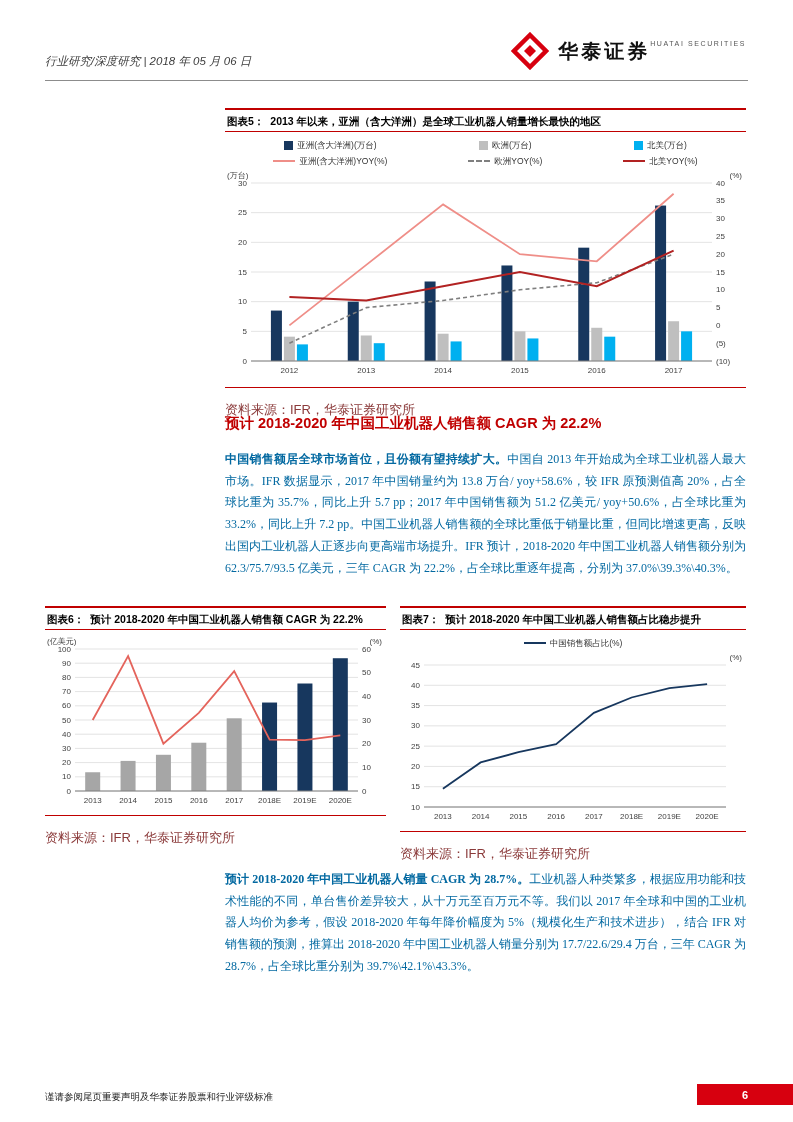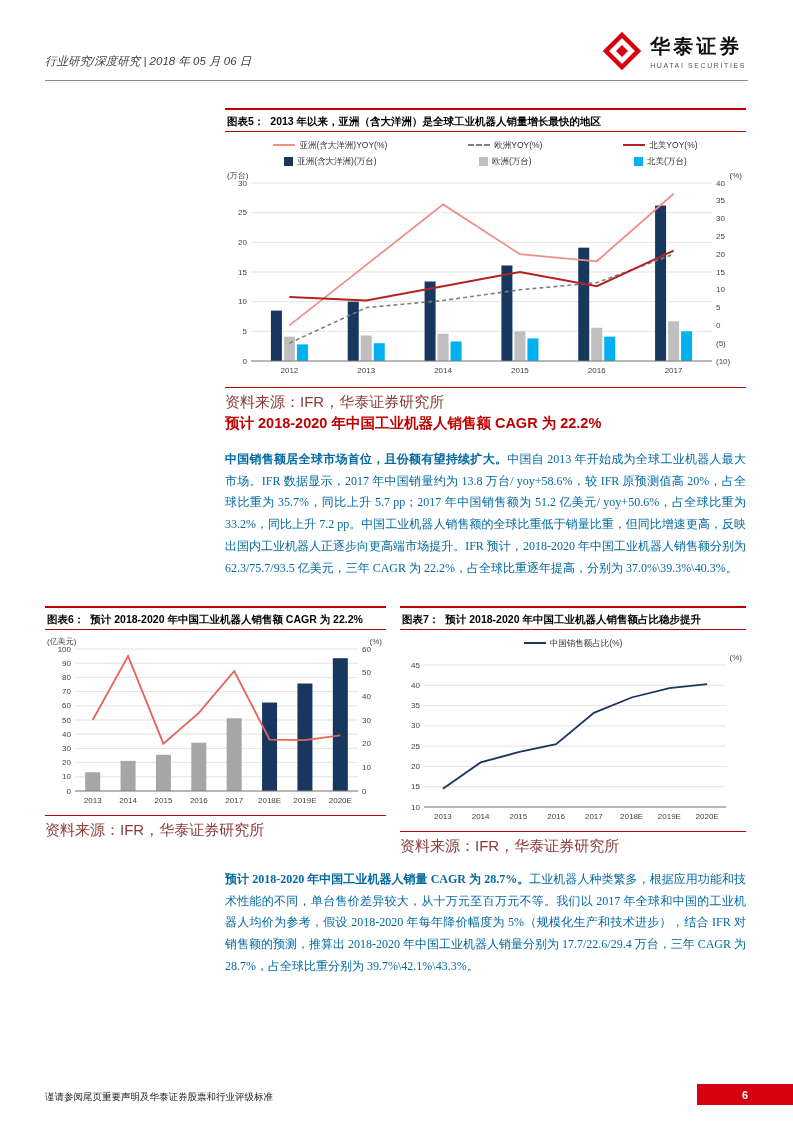--- a/index.html
+++ b/index.html
@@ -5,38 +5,38 @@
   *{margin:0;padding:0;box-sizing:border-box}
   html,body{background:#fff}
   .page{position:relative;width:793px;height:1122px;background:#fff;margin:0 auto;
         font-family:"Liberation Serif",serif;overflow:hidden;color:#000}
 
   
   .hdr-left{position:absolute;left:45px;top:54px;font-size:11.5px;font-style:italic;color:#3d3d3d;
             font-family:"Liberation Sans",sans-serif}
   .hdr-rule{position:absolute;left:45px;right:45px;top:80px;border-top:1px solid #8c8c8c}
   .logo{position:absolute;right:47px;top:32px;display:flex;align-items:center;gap:9px}
-  .logo-txt{display:flex;flex-direction:column;align-items:flex-start}
+  .logo-txt{display:flex;flex-direction:row;align-items:flex-start}
   .brand-cn{font-size:20px;font-weight:bold;letter-spacing:3px;color:#111;
             font-family:"Liberation Sans",sans-serif}
   .brand-en{font-size:7px;letter-spacing:1.6px;color:#555;margin-top:2px;
             font-family:"Liberation Sans",sans-serif}
 
   
   .figure{position:absolute;font-family:"Liberation Sans",sans-serif}
   .fig-caption{border-top:2px solid #c00000;border-bottom:1px solid #c00000;
                padding:4px 2px 3px;font-size:10.5px;font-weight:bold;line-height:14px}
   .fig-caption .cap-text{margin-left:6px}
   .fig-body{border-bottom:1px solid #c00000;padding:5px 0 2px}
   .legend-row{display:flex;justify-content:space-around;align-items:center;
               font-size:8.5px;color:#333;padding:2px 8px;line-height:12px}
   .legend-item{display:inline-flex;align-items:center;white-space:nowrap}
   .sw-bar{display:inline-block;width:9px;height:9px;margin-right:4px}
   .sw-line{display:inline-block;width:22px;height:0;border-top:2px solid #000;margin-right:4px}
-  .fig-source{margin-top:5px;font-size:15px;color:#8b3a3a}
+  .fig-source{margin-top:13px;font-size:13px;color:#8b3a3a}
   svg text{font-family:"Liberation Sans",sans-serif;font-size:8px;fill:#3f3f3f}
 
   
   .sec-heading{position:absolute;left:225px;width:521px;top:414px;
                font-family:"Liberation Sans",sans-serif;font-weight:bold;
                font-size:14.5px;color:#c00000}
   .para{position:absolute;left:225px;width:521px;font-size:12px;line-height:21.7px;
         text-align:justify;color:#0369a1}
   .para .lead{font-weight:bold}
   .para1{top:449px}
@@ -72,44 +72,44 @@
   <div class="hdr-rule"></div>
 
   <div class="figure" style="left:225px;top:108px;width:521px">
     <div class="fig-caption">
       <span>图表5：</span><span class="cap-text">2013 年以来，亚洲（含大洋洲）是全球工业机器人销量增长最快的地区</span>
     </div>
     <div class="fig-body">
       <div class="legend" id="legend-chart5">
           <div class="legend-row">
             <span class="legend-item">
+              <span class="sw-bar" style="background: rgb(23, 55, 94);"></span>
+              <span class="legend-label">亚洲(含大洋洲)(万台)</span>
+            </span>
+            <span class="legend-item">
+              <span class="sw-bar" style="background: rgb(191, 191, 191);"></span>
+              <span class="legend-label">欧洲(万台)</span>
+            </span>
+            <span class="legend-item">
+              <span class="sw-bar" style="background: rgb(0, 176, 240);"></span>
+              <span class="legend-label">北美(万台)</span>
+            </span>
+          </div>
+          <div class="legend-row">
+            <span class="legend-item">
               <span class="sw-line" style="border-top-color: rgb(239, 142, 136);"></span>
               <span class="legend-label">亚洲(含大洋洲)YOY(%)</span>
             </span>
             <span class="legend-item">
               <span class="sw-line" style="border-top-color: rgb(127, 127, 127); border-top-style: dashed;"></span>
               <span class="legend-label">欧洲YOY(%)</span>
             </span>
             <span class="legend-item">
               <span class="sw-line" style="border-top-color: rgb(178, 34, 34);"></span>
               <span class="legend-label">北美YOY(%)</span>
-            </span>
-          </div>
-          <div class="legend-row">
-            <span class="legend-item">
-              <span class="sw-bar" style="background: rgb(23, 55, 94);"></span>
-              <span class="legend-label">亚洲(含大洋洲)(万台)</span>
-            </span>
-            <span class="legend-item">
-              <span class="sw-bar" style="background: rgb(191, 191, 191);"></span>
-              <span class="legend-label">欧洲(万台)</span>
-            </span>
-            <span class="legend-item">
-              <span class="sw-bar" style="background: rgb(0, 176, 240);"></span>
-              <span class="legend-label">北美(万台)</span>
             </span>
           </div>
         </div>
       <svg id="chart5" width="519" height="212">
           <line x1="26" y1="192" x2="487" y2="192" stroke="#dcdcdc" stroke-width="0.8"></line>
           <line x1="26" y1="162.33333333333334" x2="487" y2="162.33333333333334" stroke="#dcdcdc" stroke-width="0.8"></line>
           <line x1="26" y1="132.66666666666669" x2="487" y2="132.66666666666669" stroke="#dcdcdc" stroke-width="0.8"></line>
           <line x1="26" y1="103" x2="487" y2="103" stroke="#dcdcdc" stroke-width="0.8"></line>
           <line x1="26" y1="73.33333333333334" x2="487" y2="73.33333333333334" stroke="#dcdcdc" stroke-width="0.8"></line>
           <line x1="26" y1="43.66666666666666" x2="487" y2="43.66666666666666" stroke="#dcdcdc" stroke-width="0.8"></line>

